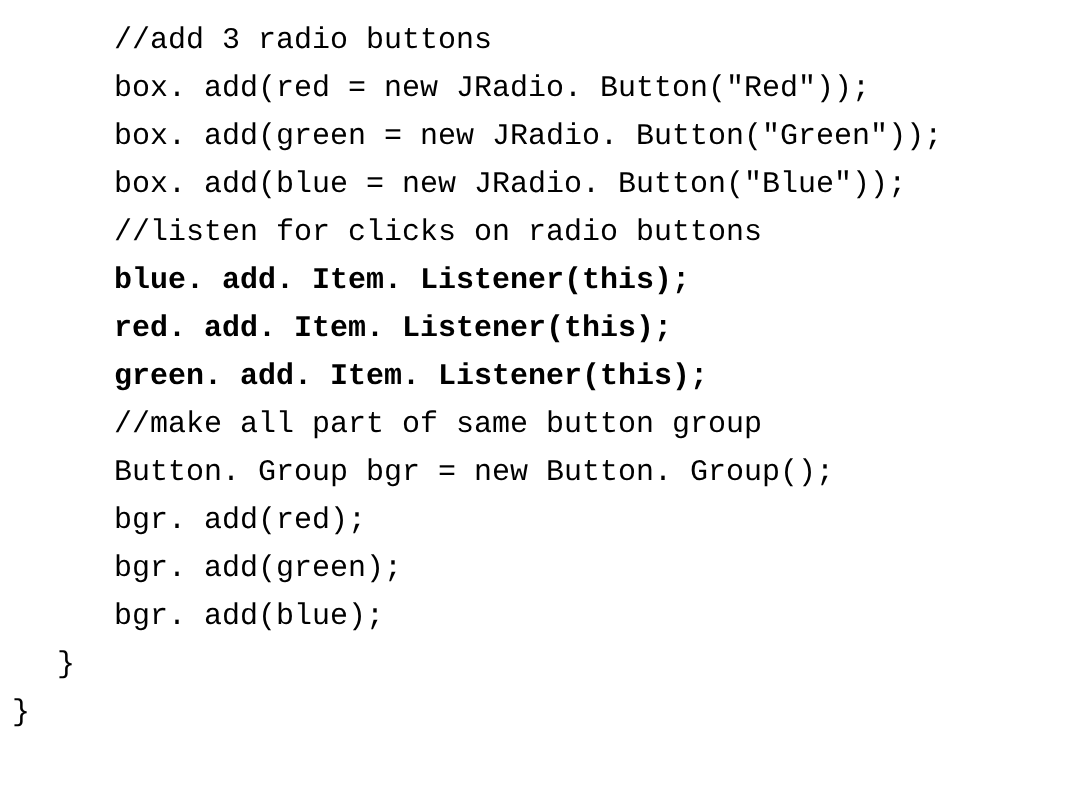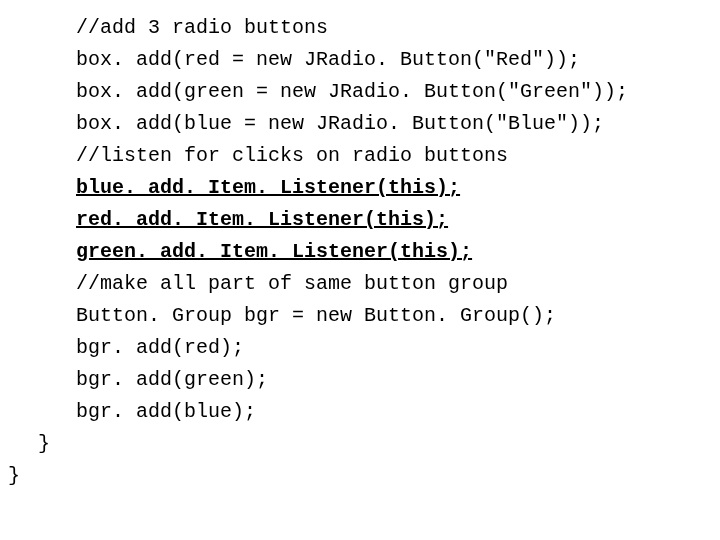--- a/index.html
+++ b/index.html
@@ -16,18 +16,18 @@
   .code-block {
     padding: 12px 12px 0 0;
     white-space: pre;
   }
   .line {
     display: block;
   }
   .indent-2 { padding-left: 76px; }
   .indent-1 { padding-left: 38px; }
   .indent-0 { padding-left: 8px; }
-  .bold { font-weight: bold; text-decoration: underline; }
+  .bold { font-weight: bold; }
 </style>
 </head>
 <body>
 
 <div class="code-block" id="code-container"><span class="line indent-2">//add 3 radio buttons</span><span class="line indent-2">box. add(red = new JRadio. Button("Red"));</span><span class="line indent-2">box. add(green = new JRadio. Button("Green"));</span><span class="line indent-2">box. add(blue = new JRadio. Button("Blue"));</span><span class="line indent-2">//listen for clicks on radio buttons</span><span class="line indent-2 bold">blue. add. Item. Listener(this);</span><span class="line indent-2 bold">red. add. Item. Listener(this);</span><span class="line indent-2 bold">green. add. Item. Listener(this);</span><span class="line indent-2">//make all part of same button group</span><span class="line indent-2">Button. Group bgr = new Button. Group();</span><span class="line indent-2">bgr. add(red);</span><span class="line indent-2">bgr. add(green);</span><span class="line indent-2">bgr. add(blue);</span><span class="line indent-1">}</span><span class="line indent-0">}</span></div>
 
 </body></html>

